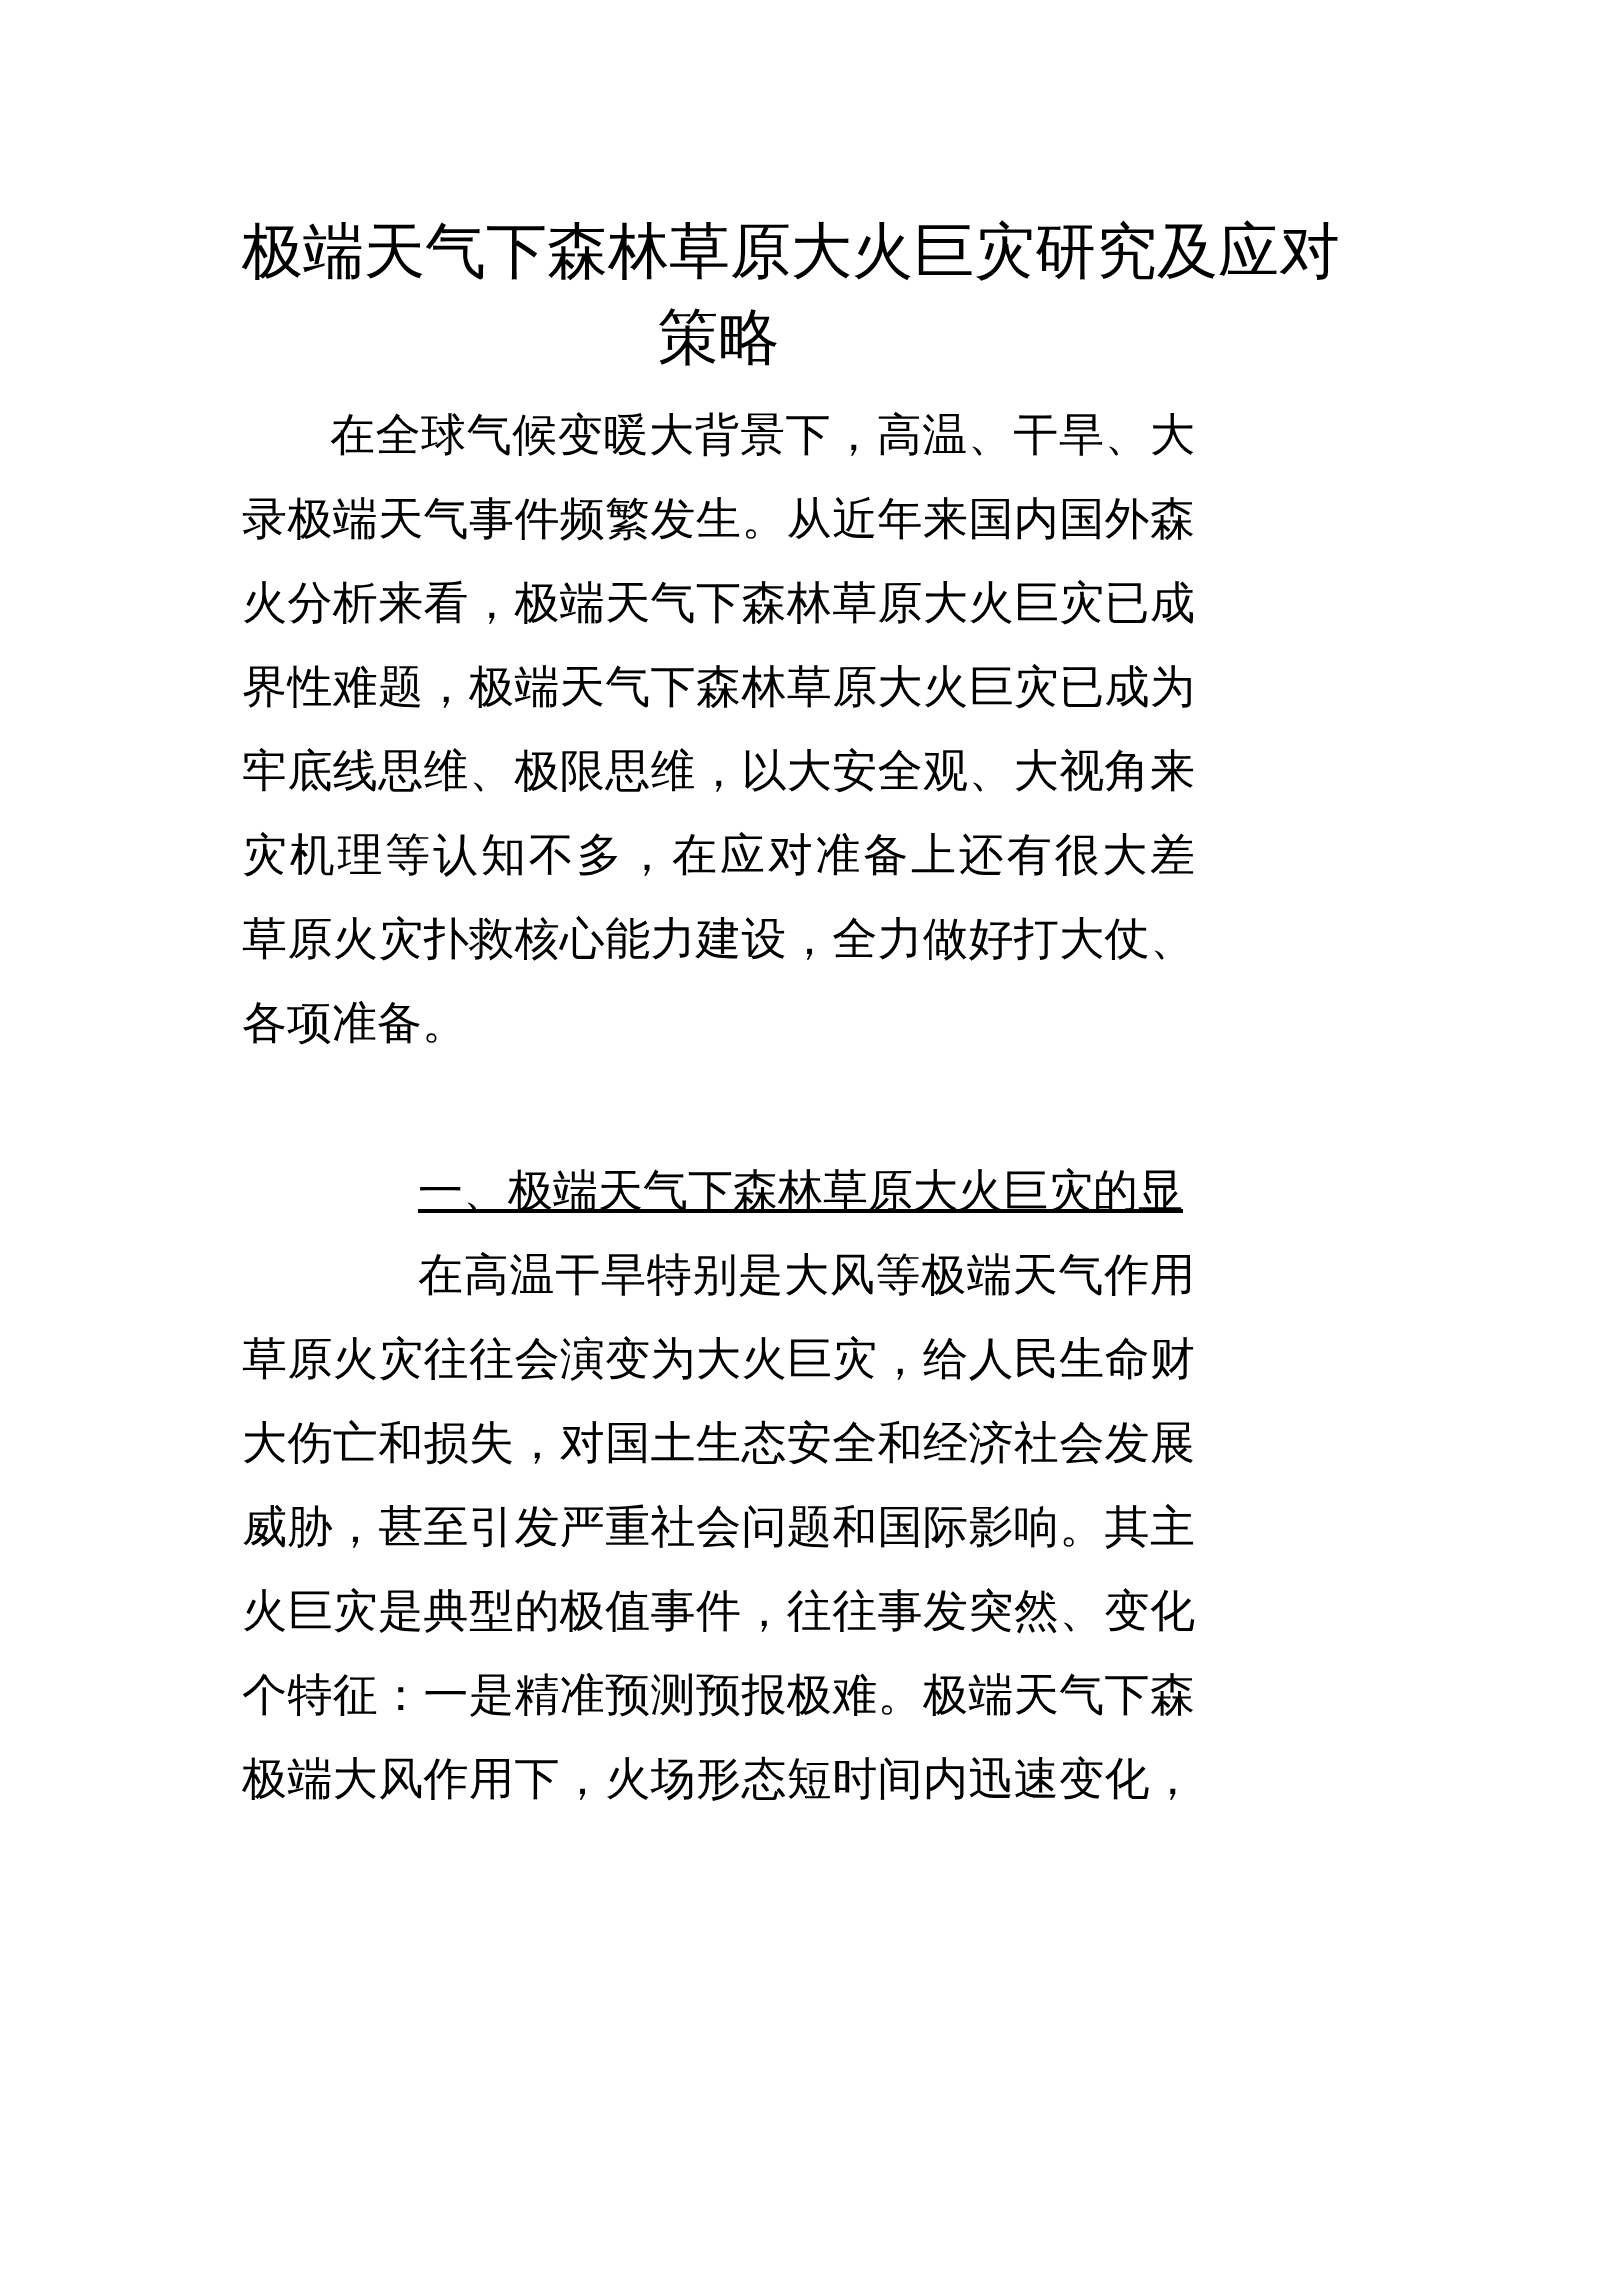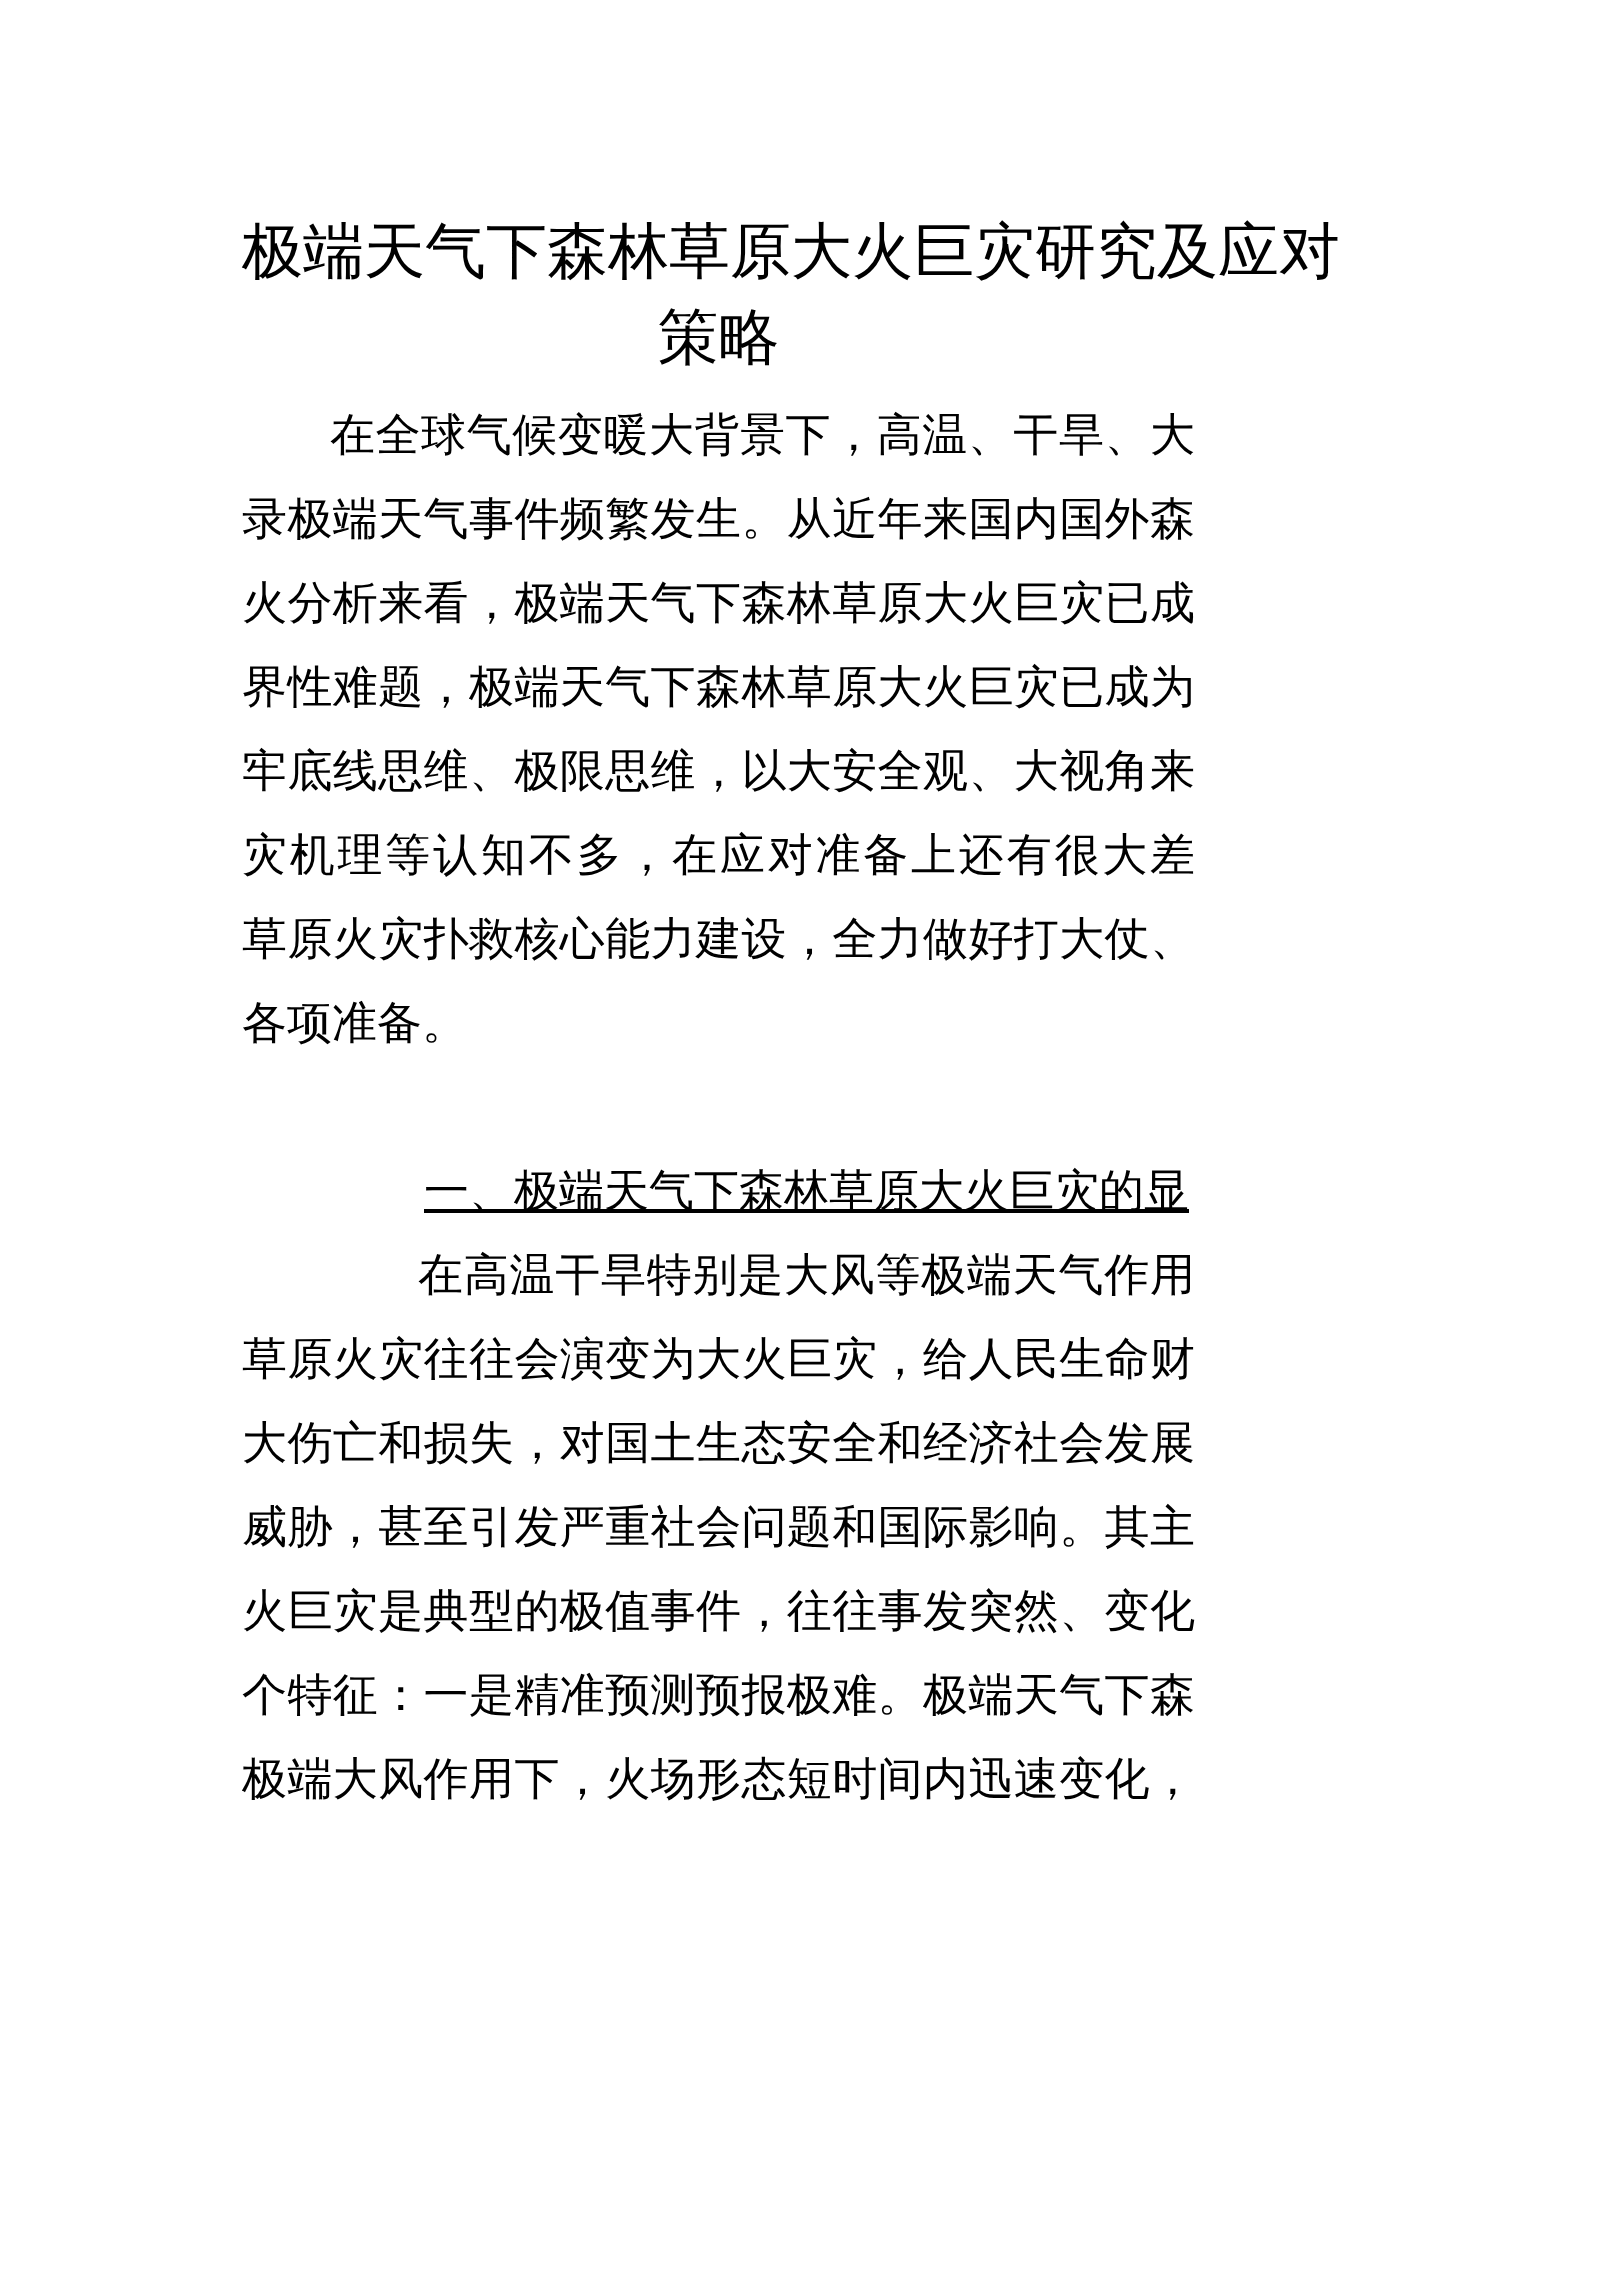--- a/index.html
+++ b/index.html
@@ -39,21 +39,21 @@
   }
   .line {
     font-size: 45px;
     line-height: 84px;
     height: 84px;
     text-align: justify;
     text-align-last: justify;
     overflow: hidden;
   }
   .line.short {
-    text-align: center;
+    text-align: left;
     text-align-last: left;
   }
   .indent2 .line:first-child { text-indent: 88px; }
   .indent4 .line:first-child { text-indent: 176px; }
 </style>
 </head>
 <body>
 
 <div class="page">
   <div class="title">

